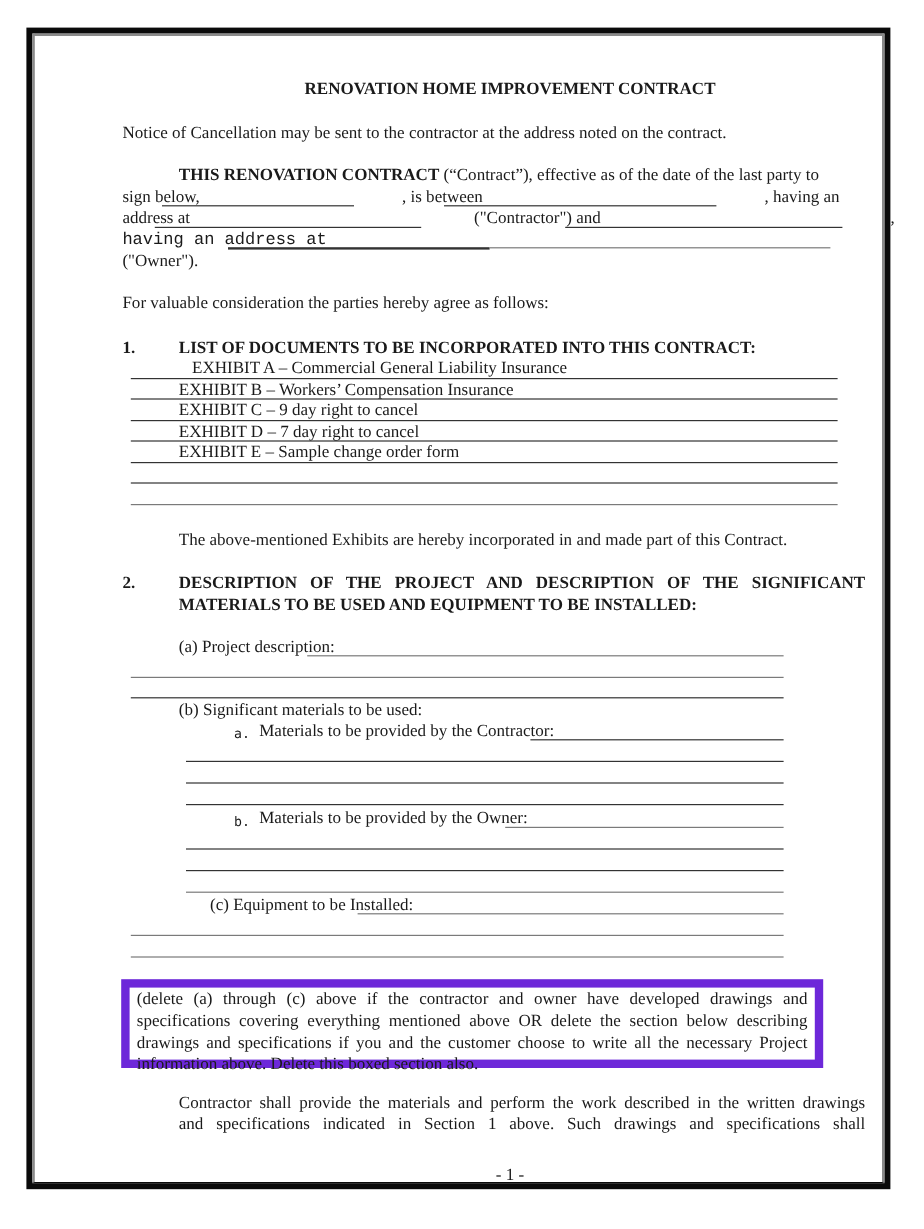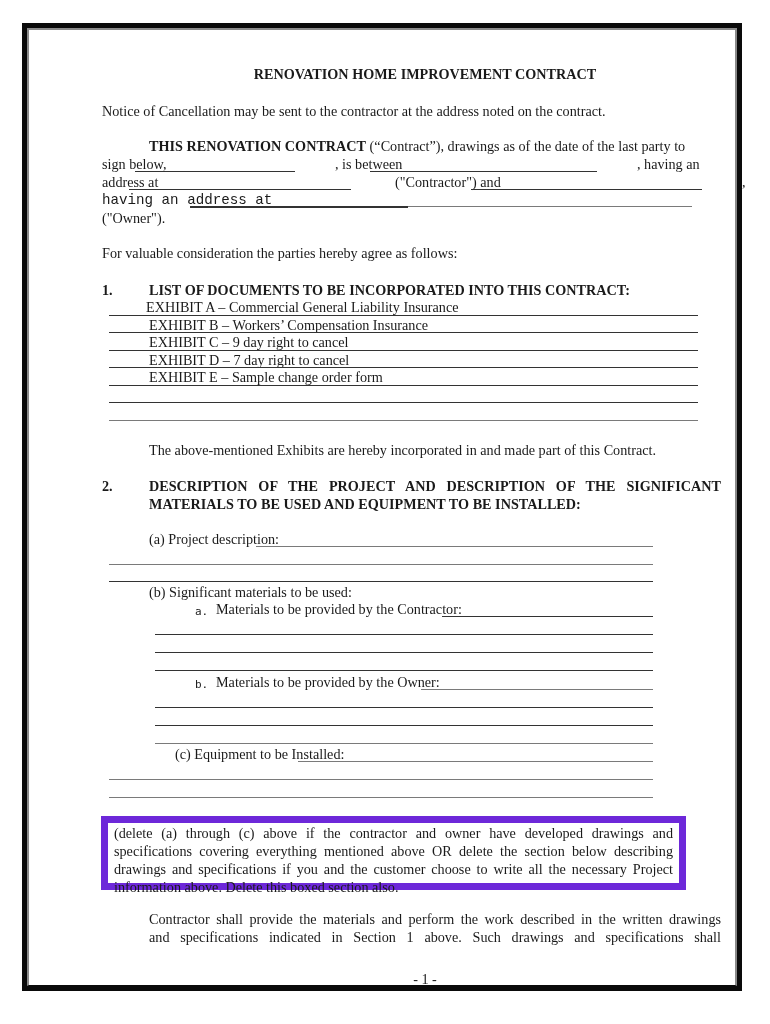--- a/index.html
+++ b/index.html
@@ -27,21 +27,21 @@
 <body>
 
 <div class="page-frame"></div>
 <div class="page-frame-inner"></div>
 
 <div class="t b center" style="left:0;width:770px;top:66px;">RENOVATION HOME IMPROVEMENT CONTRACT</div>
 
 <div class="t" style="left:62px;top:103px;">Notice of Cancellation may be sent to the contractor at the address noted on the contract.</div>
 
 <div class="t" style="left:109px;top:138px;">
-  <span class="b">THIS RENOVATION CONTRACT</span><span> (“Contract”), drawings as of the date of the last party to</span>
+  <span class="b">THIS RENOVATION CONTRACT</span><span> (“Contract”), effective as of the date of the last party to</span>
 </div>
 <div class="t" style="left:62px;top:156px;">sign below,</div>
 <div class="ln" style="left:135px;width:160px;top:171px;"></div>
 <div class="t" style="left:295px;top:156px;">, is between</div>
 <div class="ln" style="left:370px;width:227px;top:171px;"></div>
 <div class="t" style="left:597px;top:156px;">, having an</div>
 
 <div class="t" style="left:62px;top:174px;">address at</div>
 <div class="ln" style="left:129px;width:222px;top:189px;"></div>
 <div class="t" style="left:355px;top:174px;">("Contractor") and</div>
@@ -51,21 +51,21 @@
 <div class="t" style="left:62px;top:192px;font-family:Liberation Mono, monospace;">having an address at</div>
 <div class="ln" style="left:190px;width:218px;top:206px;border-top-width:2px;"></div>
 <div class="ln g" style="left:408px;width:284px;top:206px;"></div>
 <div class="t" style="left:62px;top:210px;">("Owner").</div>
 
 <div class="t" style="left:62px;top:245px;">For valuable consideration the parties hereby agree as follows:</div>
 
 <div class="t b" style="left:62px;top:282px;">1.</div>
 <div class="t b" style="left:109px;top:282px;">LIST OF DOCUMENTS TO BE INCORPORATED INTO THIS CONTRACT:</div>
 
-<div class="t" style="left:106px;top:299px;">EXHIBIT A – Commercial General Liability Insurance</div>
+<div class="t" style="left:120px;top:299px;">EXHIBIT A – Commercial General Liability Insurance</div>
 <div class="ln" style="left:109px;width:589px;top:315px;"></div>
 <div class="t" style="left:109px;top:317px;">EXHIBIT B – Workers’ Compensation Insurance</div>
 <div class="ln" style="left:109px;width:589px;top:332px;"></div>
 <div class="t" style="left:109px;top:334px;">EXHIBIT C – 9 day right to cancel</div>
 <div class="ln" style="left:109px;width:589px;top:350px;"></div>
 <div class="t" style="left:109px;top:352px;">EXHIBIT D – 7 day right to cancel</div>
 <div class="ln" style="left:109px;width:589px;top:367px;"></div>
 <div class="t" style="left:109px;top:369px;">EXHIBIT E – Sample change order form</div>
 <div class="ln" style="left:109px;width:589px;top:385px;"></div>
 <div class="ln" style="left:109px;width:589px;top:402px;"></div>

